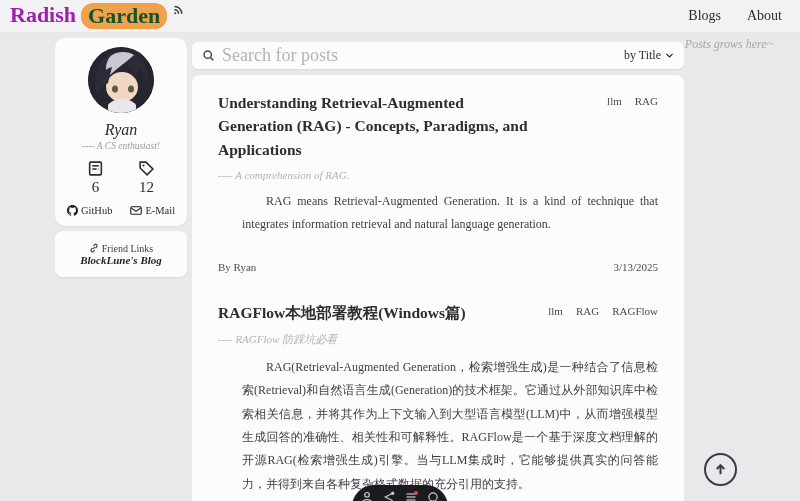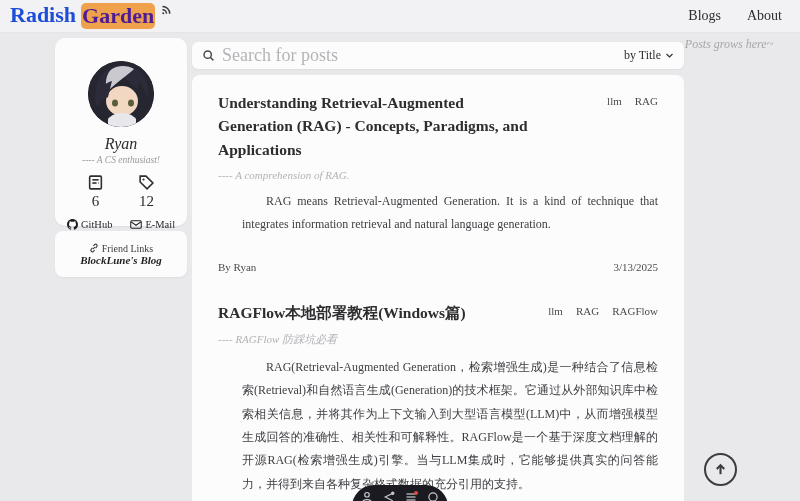--- a/index.html
+++ b/index.html
@@ -5,36 +5,36 @@
   * { margin:0; padding:0; box-sizing:border-box; }
   html,body { width:800px; height:501px; overflow:hidden; }
   body { font-family:"Liberation Serif", serif; background:#e9e8ea; }
   #screen { position:relative; width:800px; height:501px; background:#e9e8ea; overflow:hidden; }
 
   
   .header { position:absolute; top:0; left:0; width:800px; height:33px;
             background:#f2f1f3; border-bottom:1px solid rgba(0,0,0,0.05);
             display:flex; align-items:center; justify-content:space-between; padding:0 18px 0 10px; }
   .logo { display:flex; align-items:flex-start; gap:5px; cursor:pointer; }
-  .logo-radish { font-size:22px; font-weight:700; color:#1d4ed8; line-height:1.1; }
-  .logo-garden { font-size:22px; font-weight:700; color:#4c1d95; background:#efa14b;
-                 border-radius:5px; padding:0 1px; line-height:1.15; }
+  .logo-radish { font-size:22px; font-weight:700; color:#a21caf; line-height:1.1; }
+  .logo-garden { font-size:22px; font-weight:700; color:#14532d; background:#efa14b;
+                 border-radius:12px; padding:0 7px; line-height:1.15; }
   .rss-icon { margin-top:1px; }
   .nav { display:flex; gap:26px; }
   .nav a { font-size:14px; color:#2d2d2f; text-decoration:none; }
 
   .side-note { position:absolute; top:37px; right:16px; width:110px; text-align:center;
                font-size:12px; font-style:italic; color:#a7a7ab; }
 
   
   .card { background:#fcfcfd; border-radius:10px; box-shadow:0 1px 2px rgba(0,0,0,0.05); }
 
   
   .profile { position:absolute; left:55px; top:38px; width:132px; height:188px;
-             display:flex; flex-direction:column; align-items:center; padding-top:23px; }
+             display:flex; flex-direction:column; align-items:center; padding-top:9px; }
   .avatar { width:66px; height:66px; border-radius:50%; overflow:hidden; background:#23232e; flex:none; }
   .profile-name { margin-top:8px; font-size:16px; font-style:italic; color:#2b2b2d; }
   .profile-bio { margin-top:2px; font-size:9.5px; font-style:italic; color:#9a9a9e; }
   .stats { display:flex; gap:34px; margin-top:9px; }
   .stat { display:flex; flex-direction:column; align-items:center; gap:2px; }
   .stat-num { font-size:15px; color:#2b2b2d; }
   .contact-row { display:flex; gap:18px; margin-top:9px; }
   .contact { display:flex; align-items:center; gap:3px; font-size:10.5px; color:#2b2b2d; cursor:pointer; }
 
   .friends { position:absolute; left:55px; top:231px; width:132px; height:46px;

